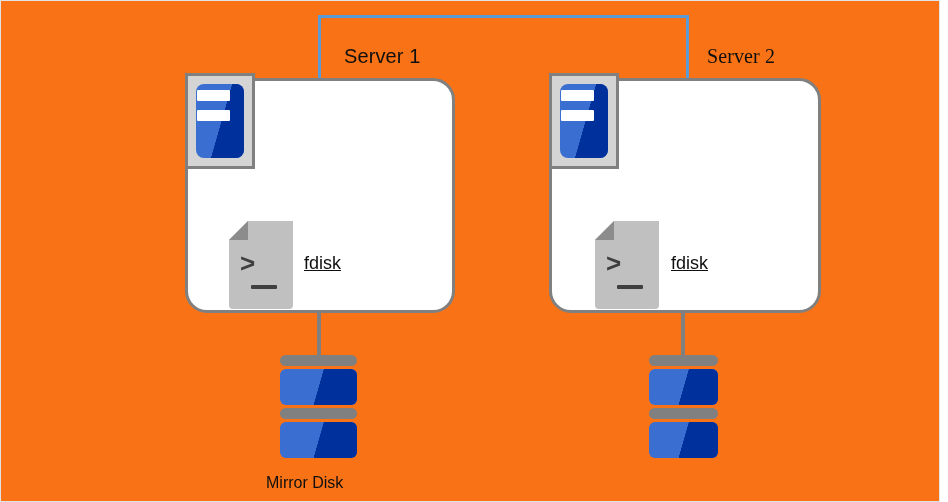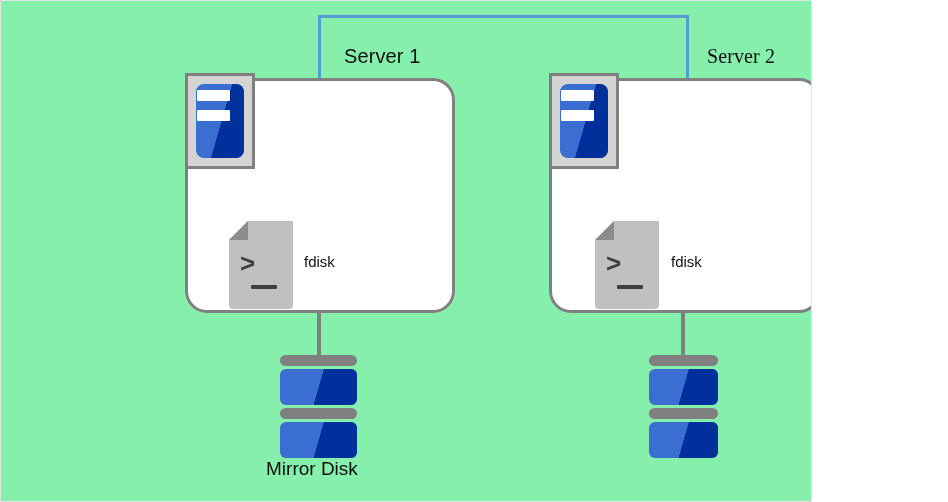--- a/index.html
+++ b/index.html
@@ -5,23 +5,23 @@
   html, body {
     margin: 0;
     padding: 0;
     background: #ffffff;
   }
   body {
     font-family: "Liberation Sans", sans-serif;
   }
   #canvas {
     position: relative;
-    width: 812px;
+    width: 940px;
     height: 502px;
-    background: #86efac;
+    background: #f97316;
     border: 1px solid #e3e3e3;
     box-sizing: border-box;
     overflow: hidden;
   }
 
   
   .server-box {
     position: absolute;
     border: 3px solid #808080;
     border-radius: 22px;
@@ -120,23 +120,24 @@
   }
   .doc-icon .cursor {
     position: absolute;
     left: 22px; top: 64px;
     width: 26px; height: 4px;
     background: #3f3f3f;
     border-radius: 1px;
   }
   .doc-label {
     position: absolute;
-    font-size: 15px;
+    font-size: 18px;
     color: #0f0f0f;
     white-space: nowrap;
+    text-decoration: underline;
   }
   #server1-doc-label { left: 303px; top: 252px; }
   #server2-doc-label { left: 670px; top: 252px; }
 
   
   .vlink {
     position: absolute;
     width: 4px;
     background: #808080;
   }
@@ -166,23 +167,24 @@
   }
   .disk .platter-body::after {
     content: "";
     position: absolute;
     left: 0; top: 0; right: 0; bottom: 0;
     background: linear-gradient(106deg, rgba(0,0,0,0) 0%, rgba(0,0,0,0) 50%, #00309b 50.5%, #00309b 100%);
   }
   .disk .gap { height: 3px; }
   .disk-label {
     position: absolute;
-    font-size: 19px;
+    font-size: 16px;
     color: #0f0f0f;
     white-space: nowrap;
+    margin-top: 16px;
   }
   #disk1-label { left: 265px; top: 457px; }
 </style>
 </head>
 <body>
 
 <div id="canvas">
 
   <div id="interconnect" class="link-blue"></div>
 

